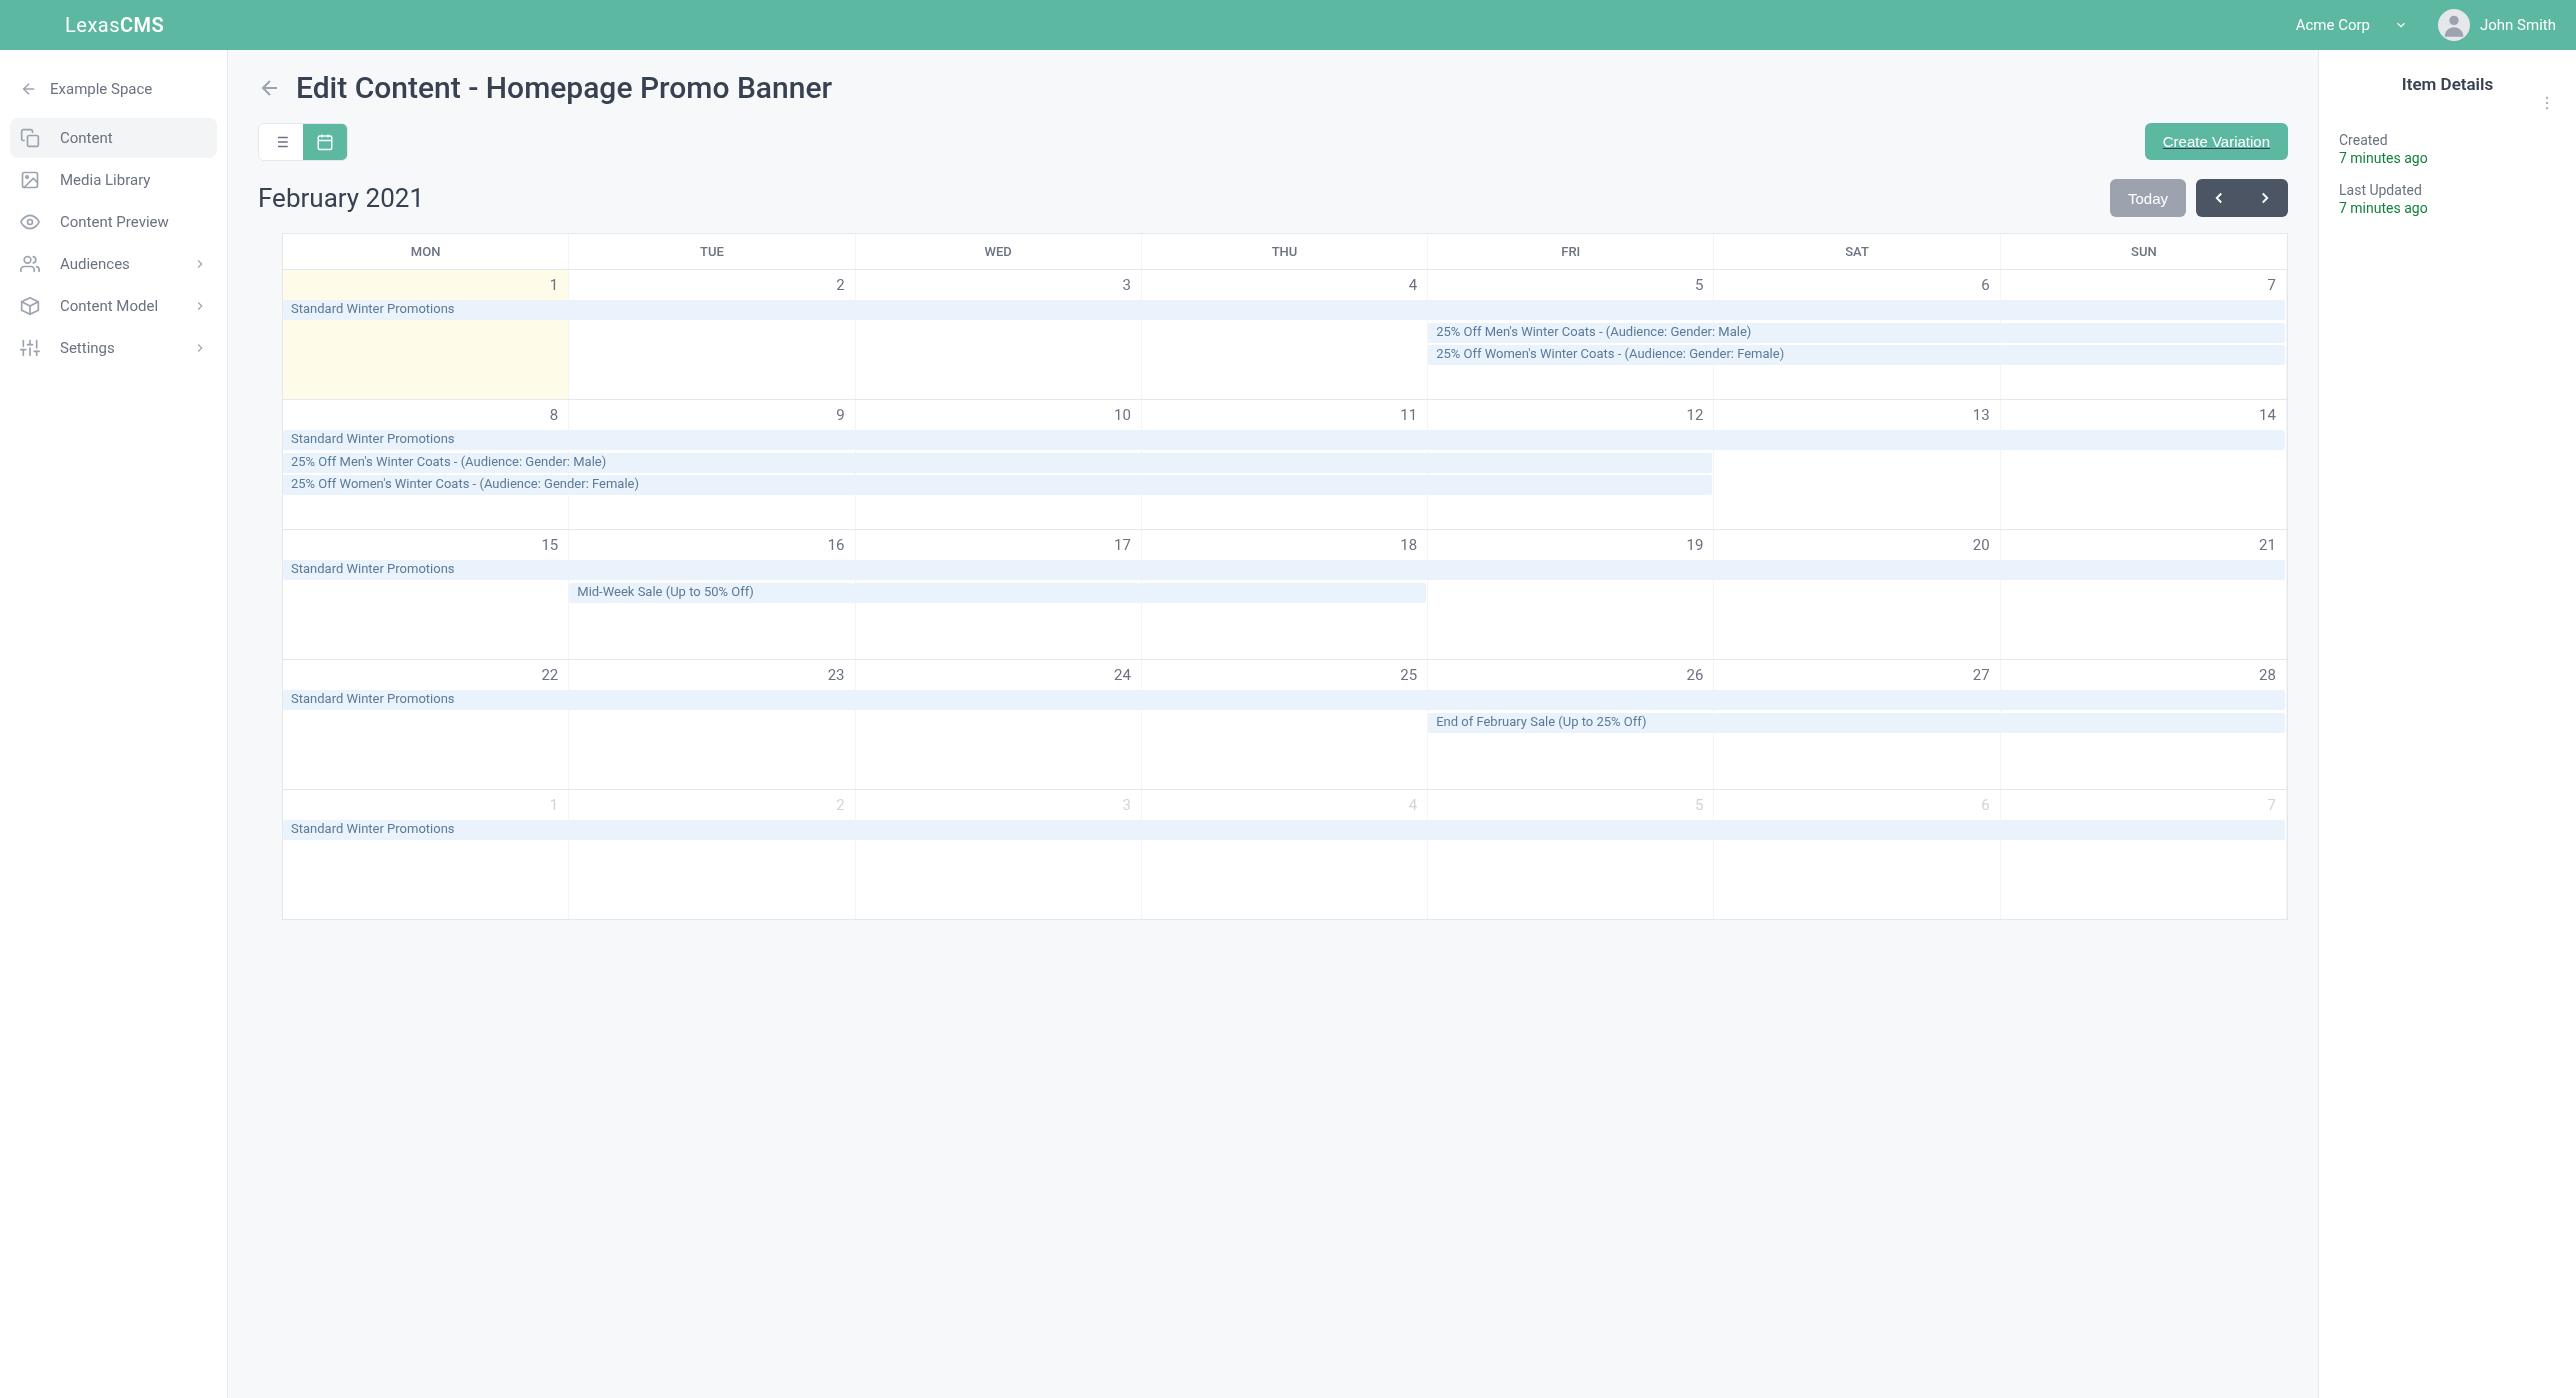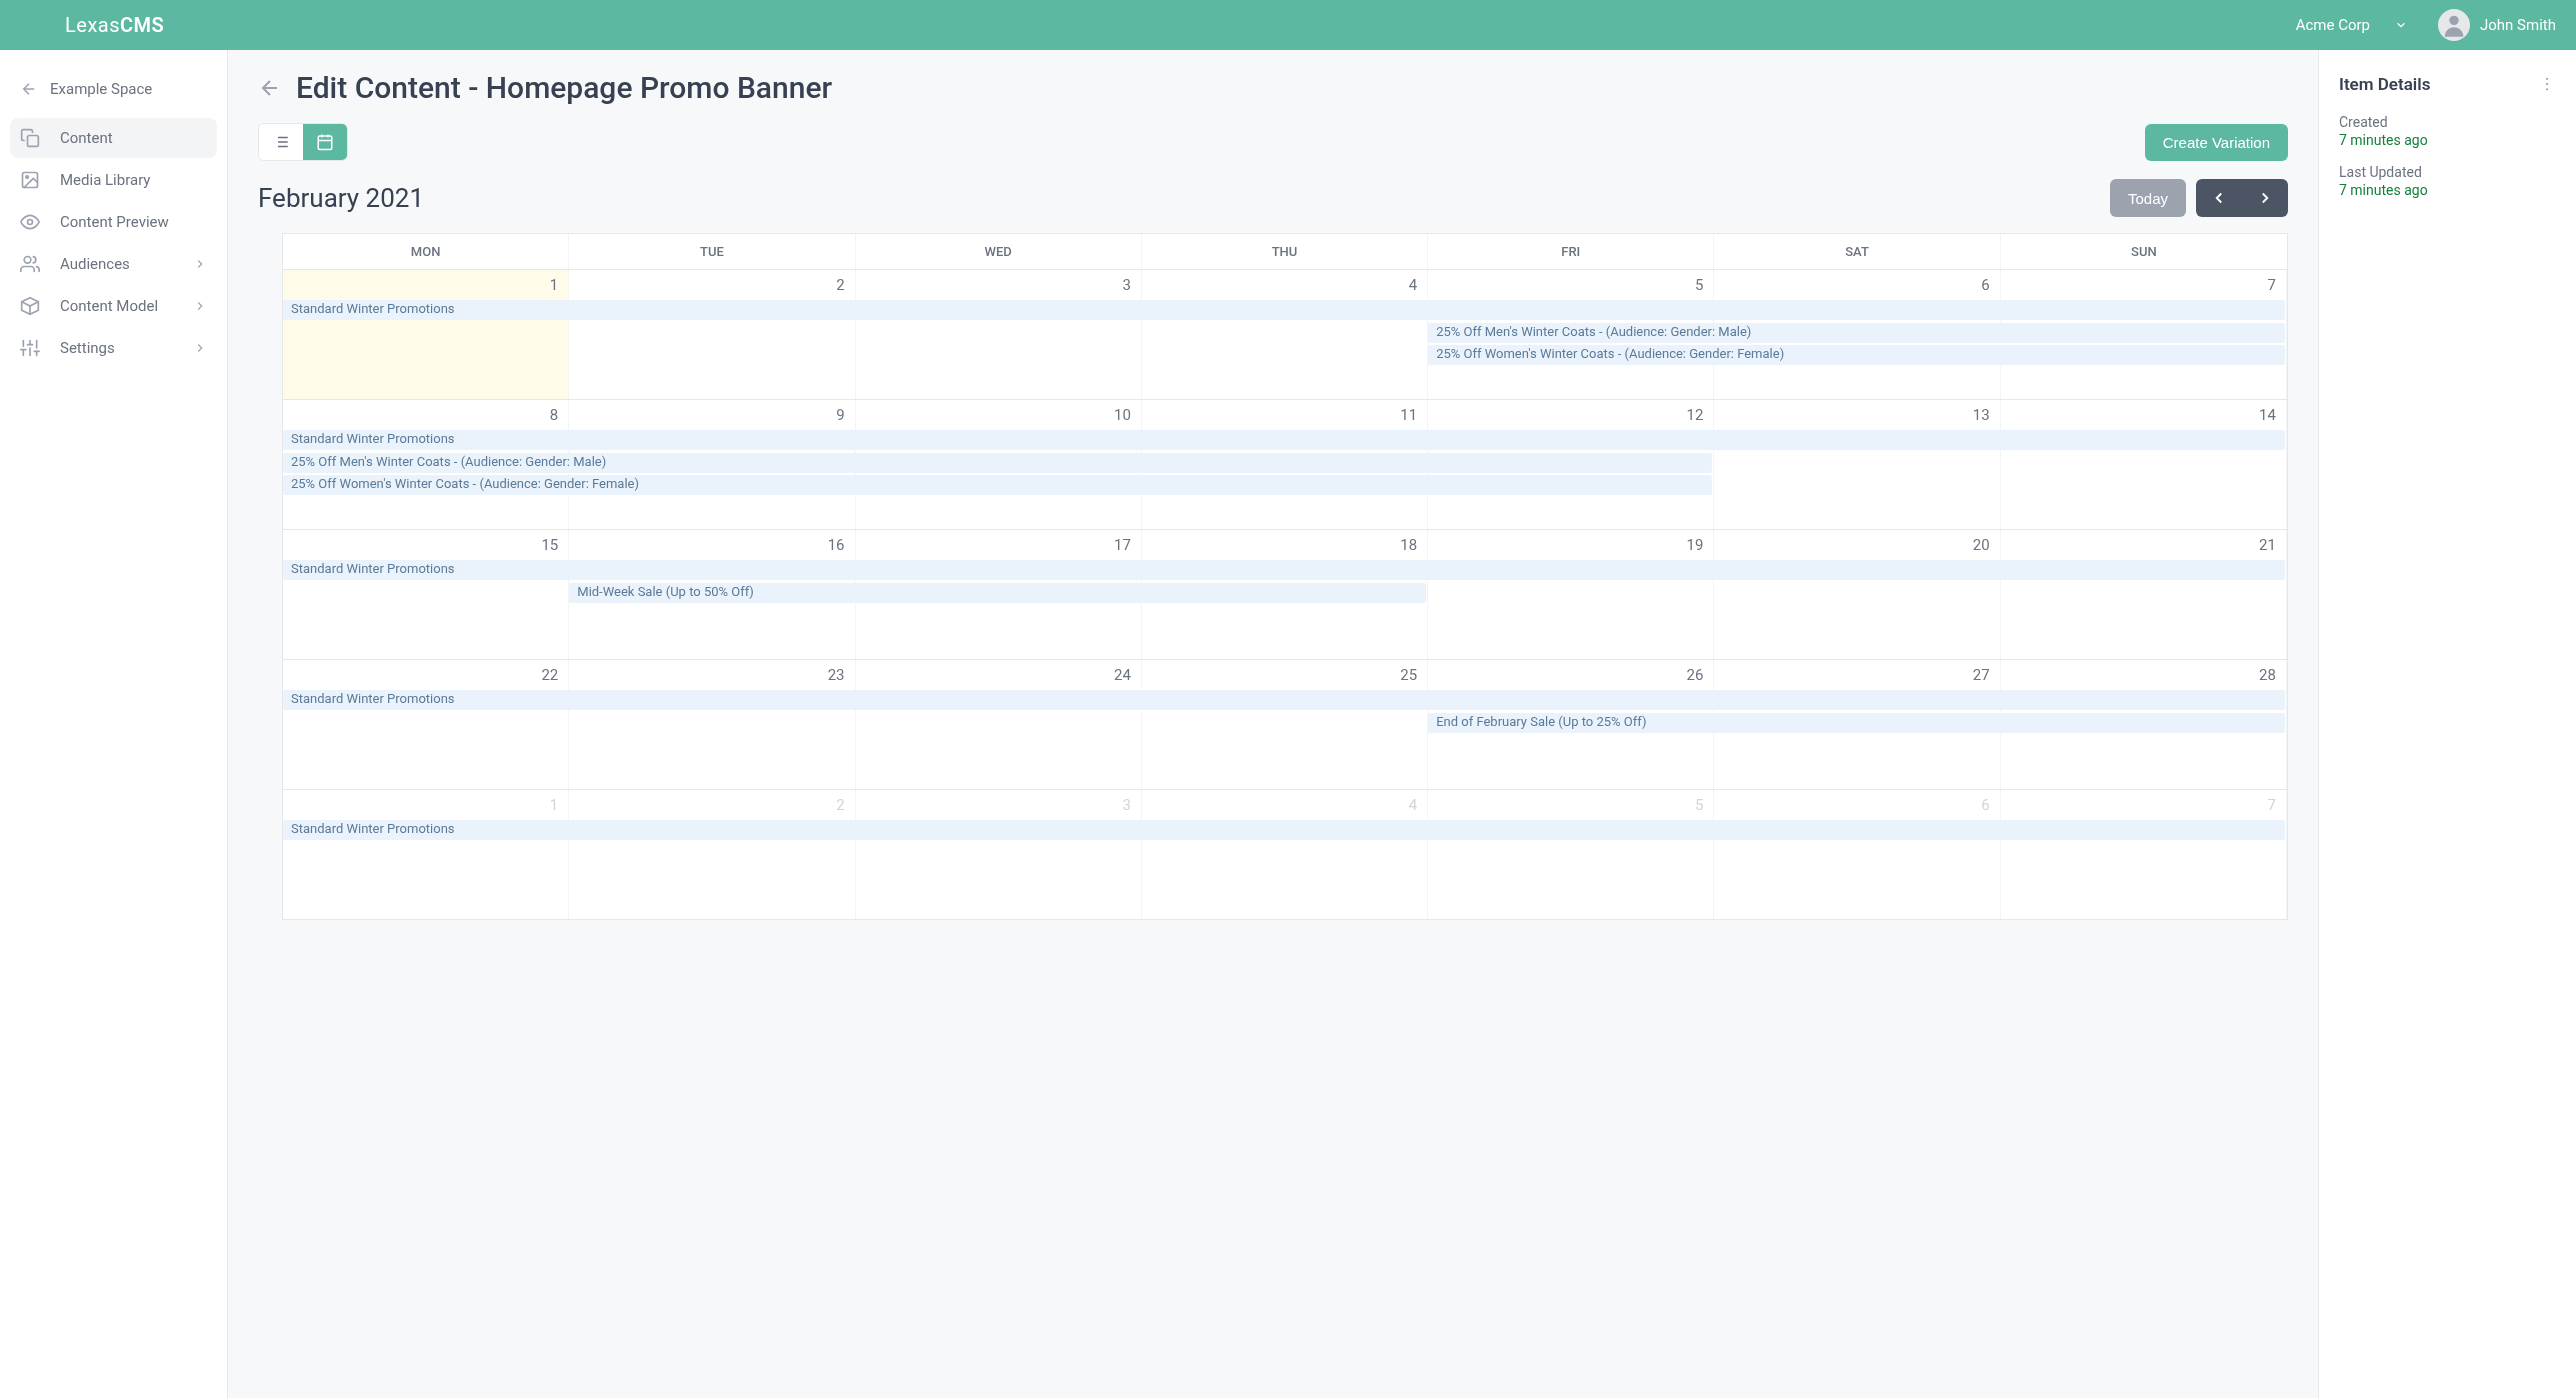--- a/index.html
+++ b/index.html
@@ -61,21 +61,21 @@
     .main {
       flex: 1;
       background: #f6f8f9;
       padding: 20px 30px;
       overflow-y: auto;
     }
     .page-title-row { display: flex; align-items: center; gap: 14px; margin-bottom: 18px; }
     .page-title { font-size: 30px; font-weight: 500; color: #374151; }
     .back-arrow { color: #9ca3af; cursor: pointer; }
 
-    .toolbar { display: flex; align-items: center; margin-bottom: 18px; }
+    .toolbar { display: flex; align-items: flex-start; margin-bottom: 18px; text-decoration: underline; }
     .view-toggle { display: flex; border: 1px solid #e5e7eb; border-radius: 6px; overflow: hidden; background:white; }
     .view-toggle button { width: 44px; height: 36px; border: none; background: white; cursor: pointer; display:flex; align-items:center; justify-content:center; color:#6b7280; }
     .view-toggle button.active { background: #5CB8A0; color: white; }
     .btn-primary { margin-left: auto; background: #5CB8A0; color: white; border: none; padding: 10px 18px; border-radius: 6px; font-size: 15px; cursor: pointer; }
 
     .cal-controls { display: flex; align-items: center; margin-bottom: 16px; }
     .cal-month { font-size: 26px; font-weight: 400; color: #374151; }
     .cal-nav { margin-left: auto; display: flex; gap: 10px; }
     .btn-today { background: #9ca3af; color: white; border: none; padding: 10px 18px; border-radius: 6px; font-size: 15px; cursor: pointer; }
     .btn-arrows { display: flex; background: #4b5563; border-radius: 6px; overflow: hidden; }
@@ -106,21 +106,21 @@
       overflow: hidden;
       border-radius: 2px;
     }
 
     .details {
       width: 258px;
       background: white;
       border-left: 1px solid #e5e7eb;
       padding: 24px 20px;
     }
-    .details-header { display: flex; align-items: center; margin-bottom: 20px; }
+    .details-header { display: flex; align-items: center; margin-bottom: 20px; flex-direction: column; }
     .details-title { font-size: 17px; font-weight: 600; color: #374151; }
     .details-menu { margin-left: auto; color: #9ca3af; cursor: pointer; }
     .details-field { margin-bottom: 16px; }
     .details-label { font-size: 14px; color: #6b7280; margin-bottom: 2px; }
     .details-value { font-size: 14px; color: #15803d; }
 
     svg { display: block; }
   </style>
 </head>
 <body>

